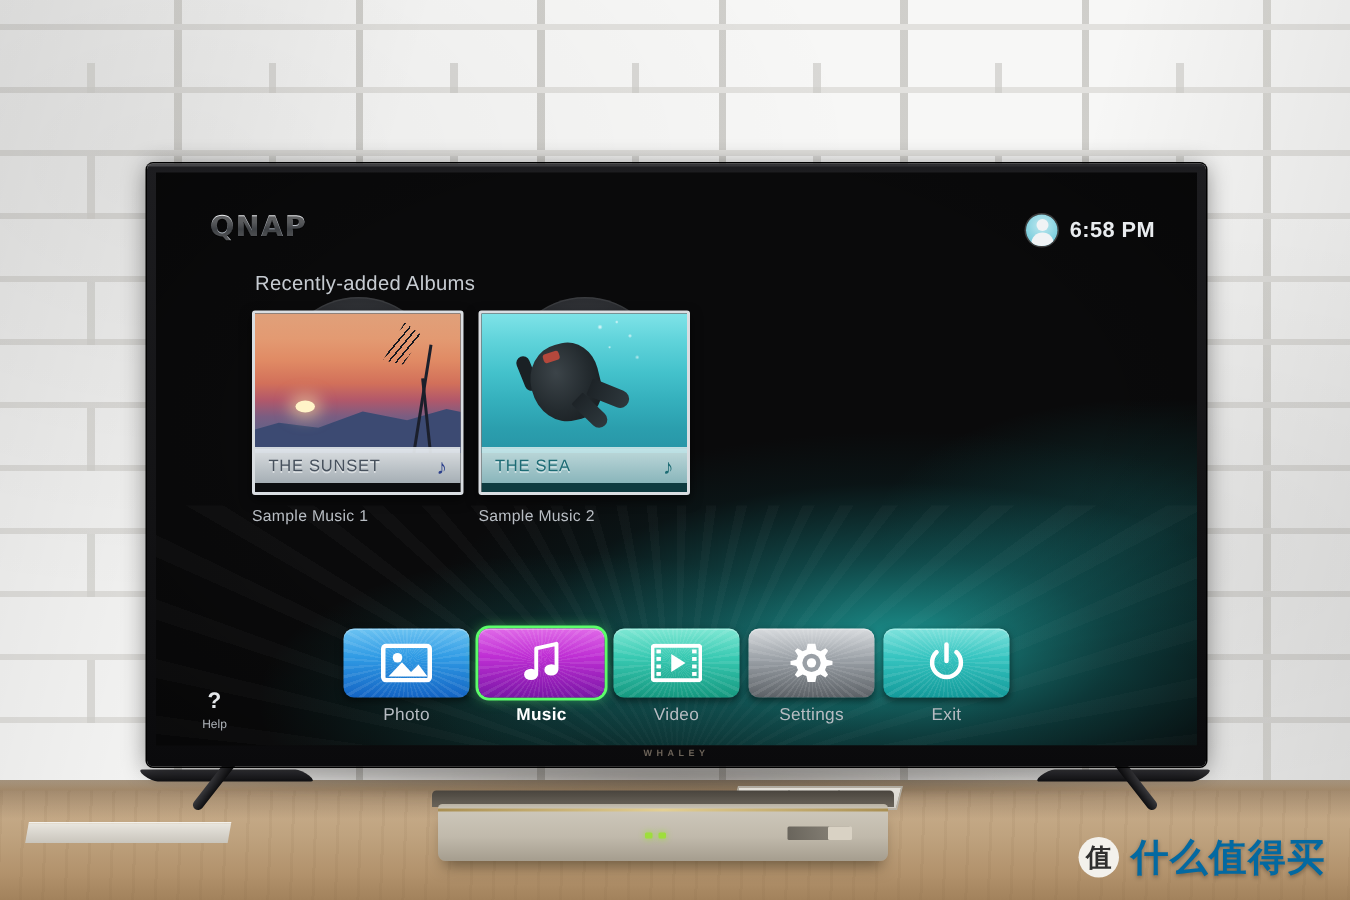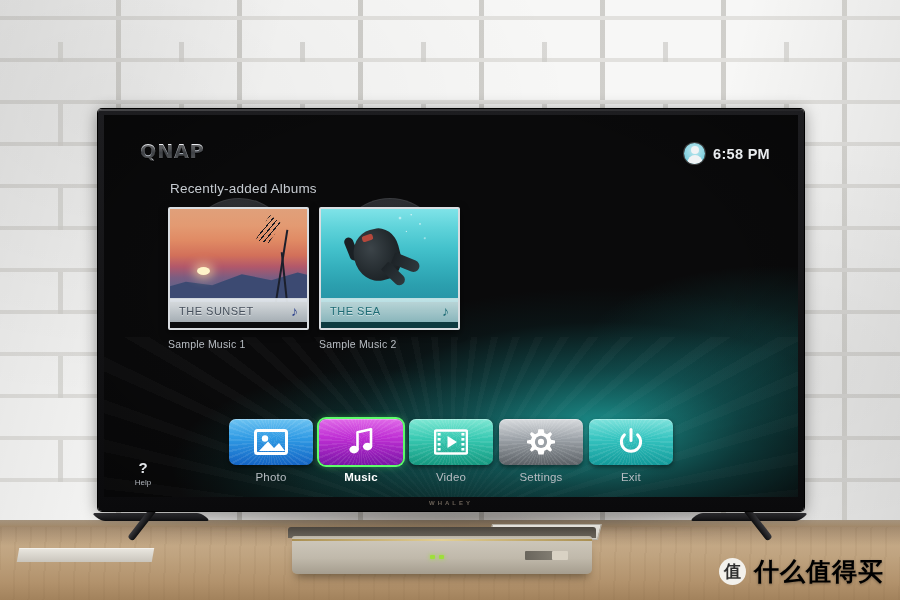--- a/index.html
+++ b/index.html
@@ -400,21 +400,21 @@
     display:flex; align-items:center; gap:8px;
   }
   .wm-logo{
     width:27px; height:27px; border-radius:50%;
     background:#f3f1ec; color:#2f2f2f;
     display:flex; align-items:center; justify-content:center;
     font-size:17px; font-weight:700;
     font-family:"DejaVu Sans", sans-serif;
   }
   .wm-text{
-    color:#000000; font-size:25px; font-weight:700; letter-spacing:1px;
+    color:#0369a1; font-size:25px; font-weight:700; letter-spacing:1px;
     font-family:"DejaVu Sans", sans-serif;
     text-shadow:0 1px 3px rgba(0,0,0,.35);
   }
 </style>
 </head>
 <body>
 
 <div id="scene">
 
   <div class="wall"></div>

